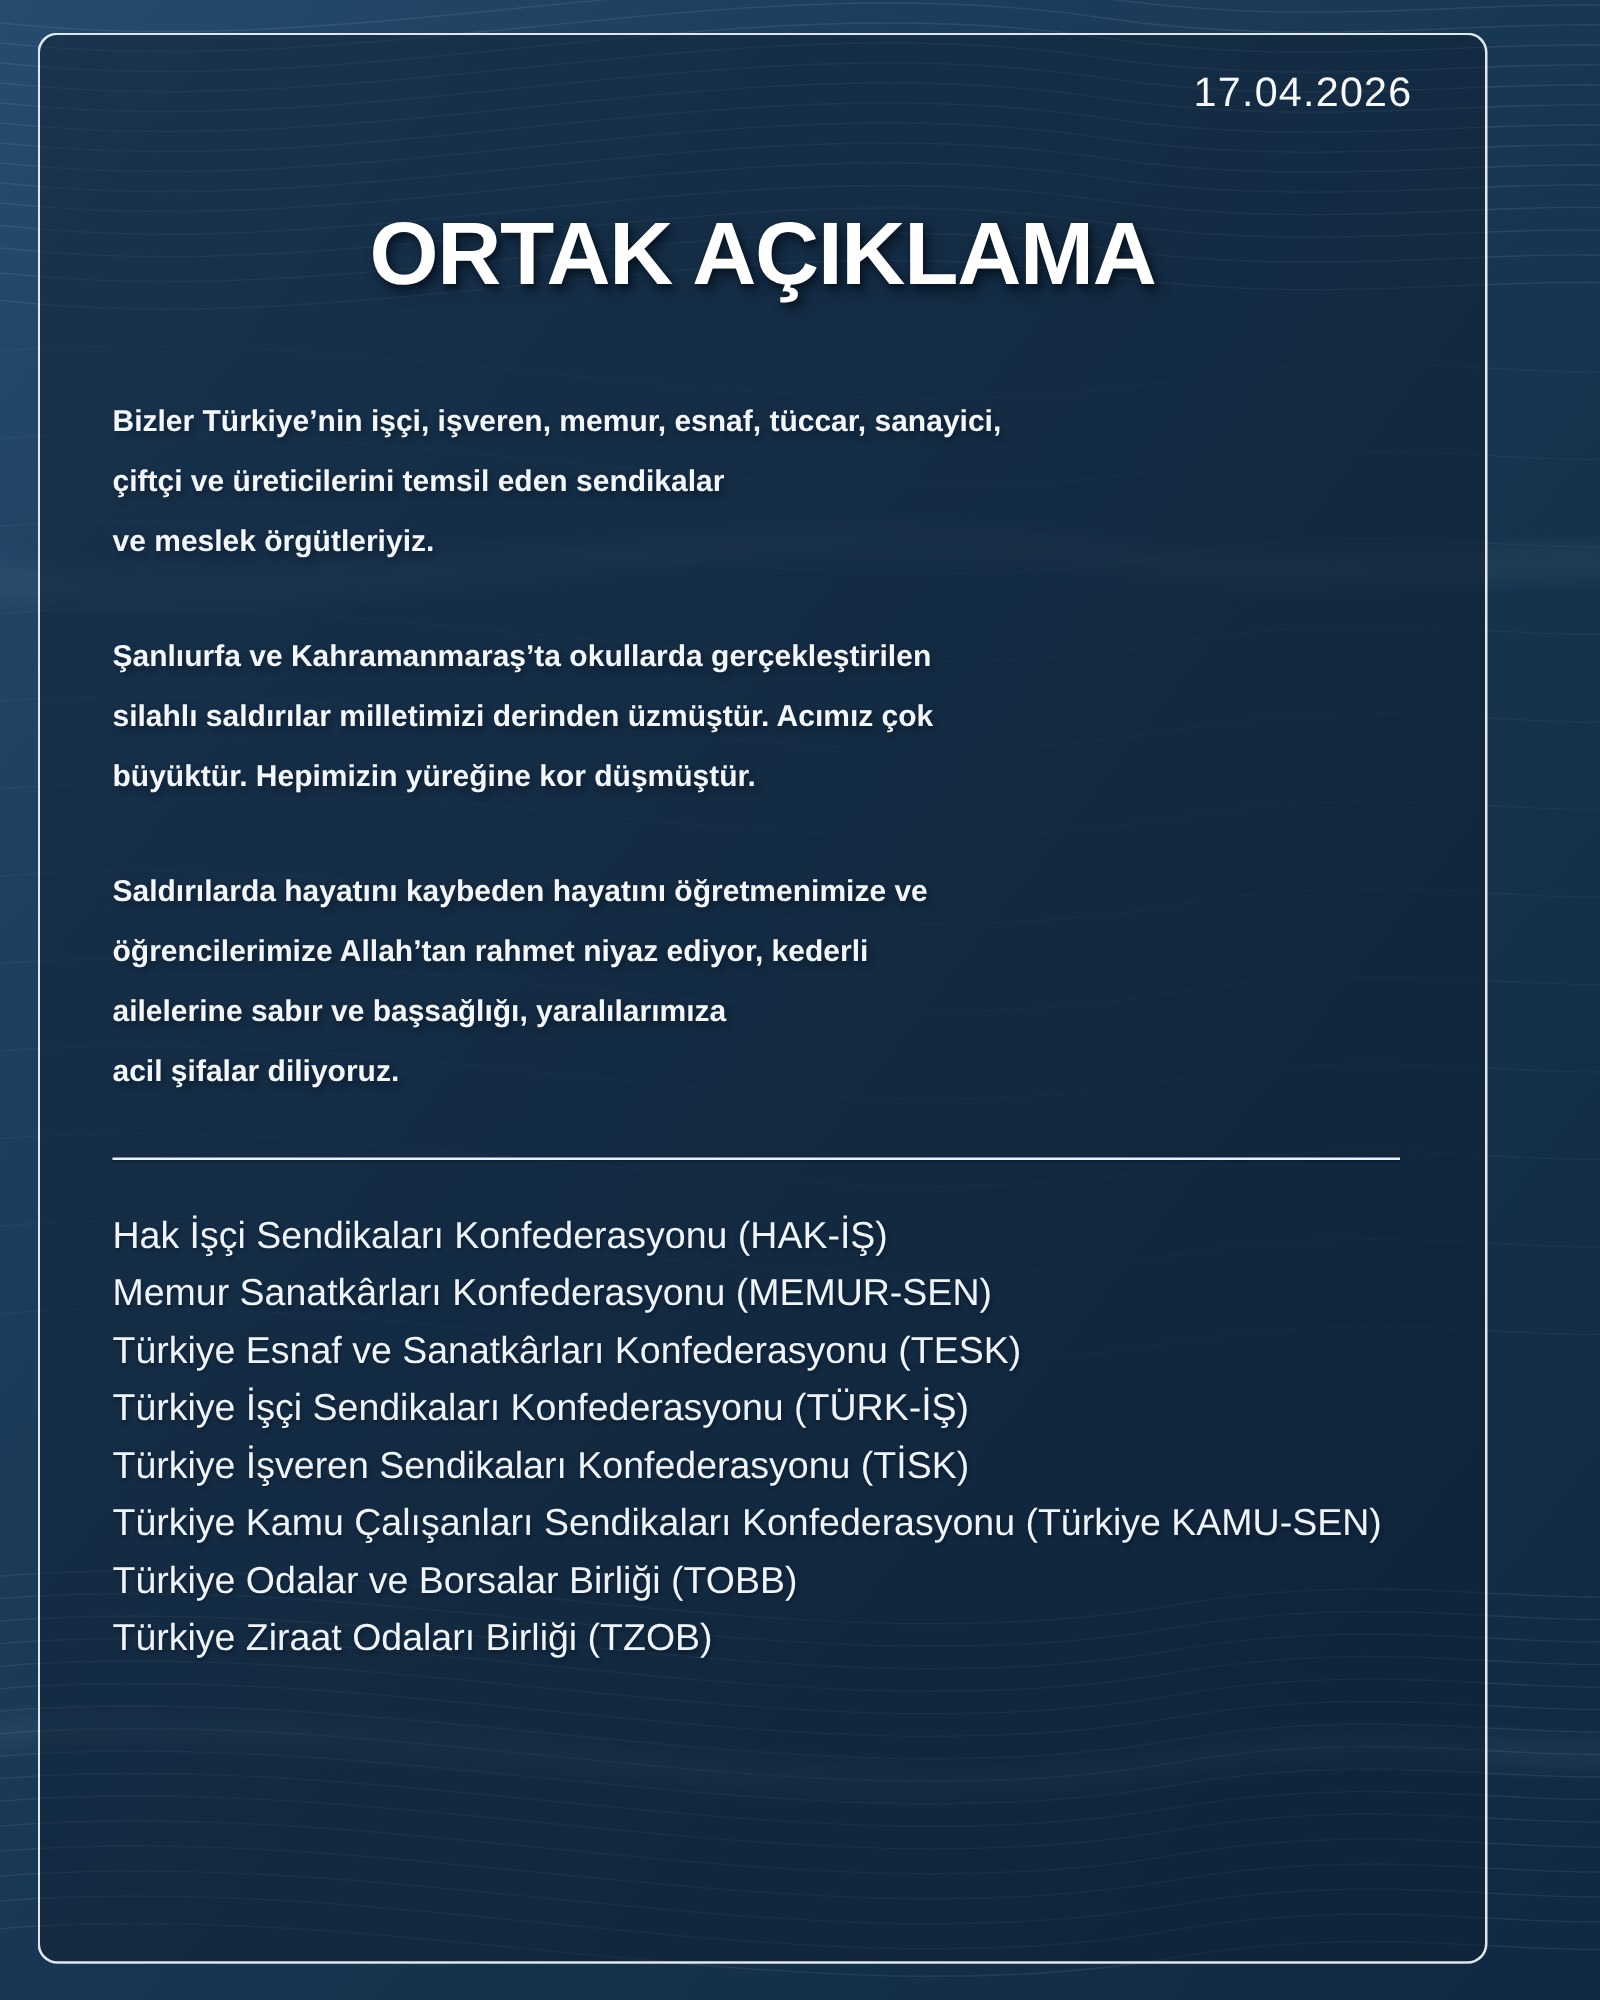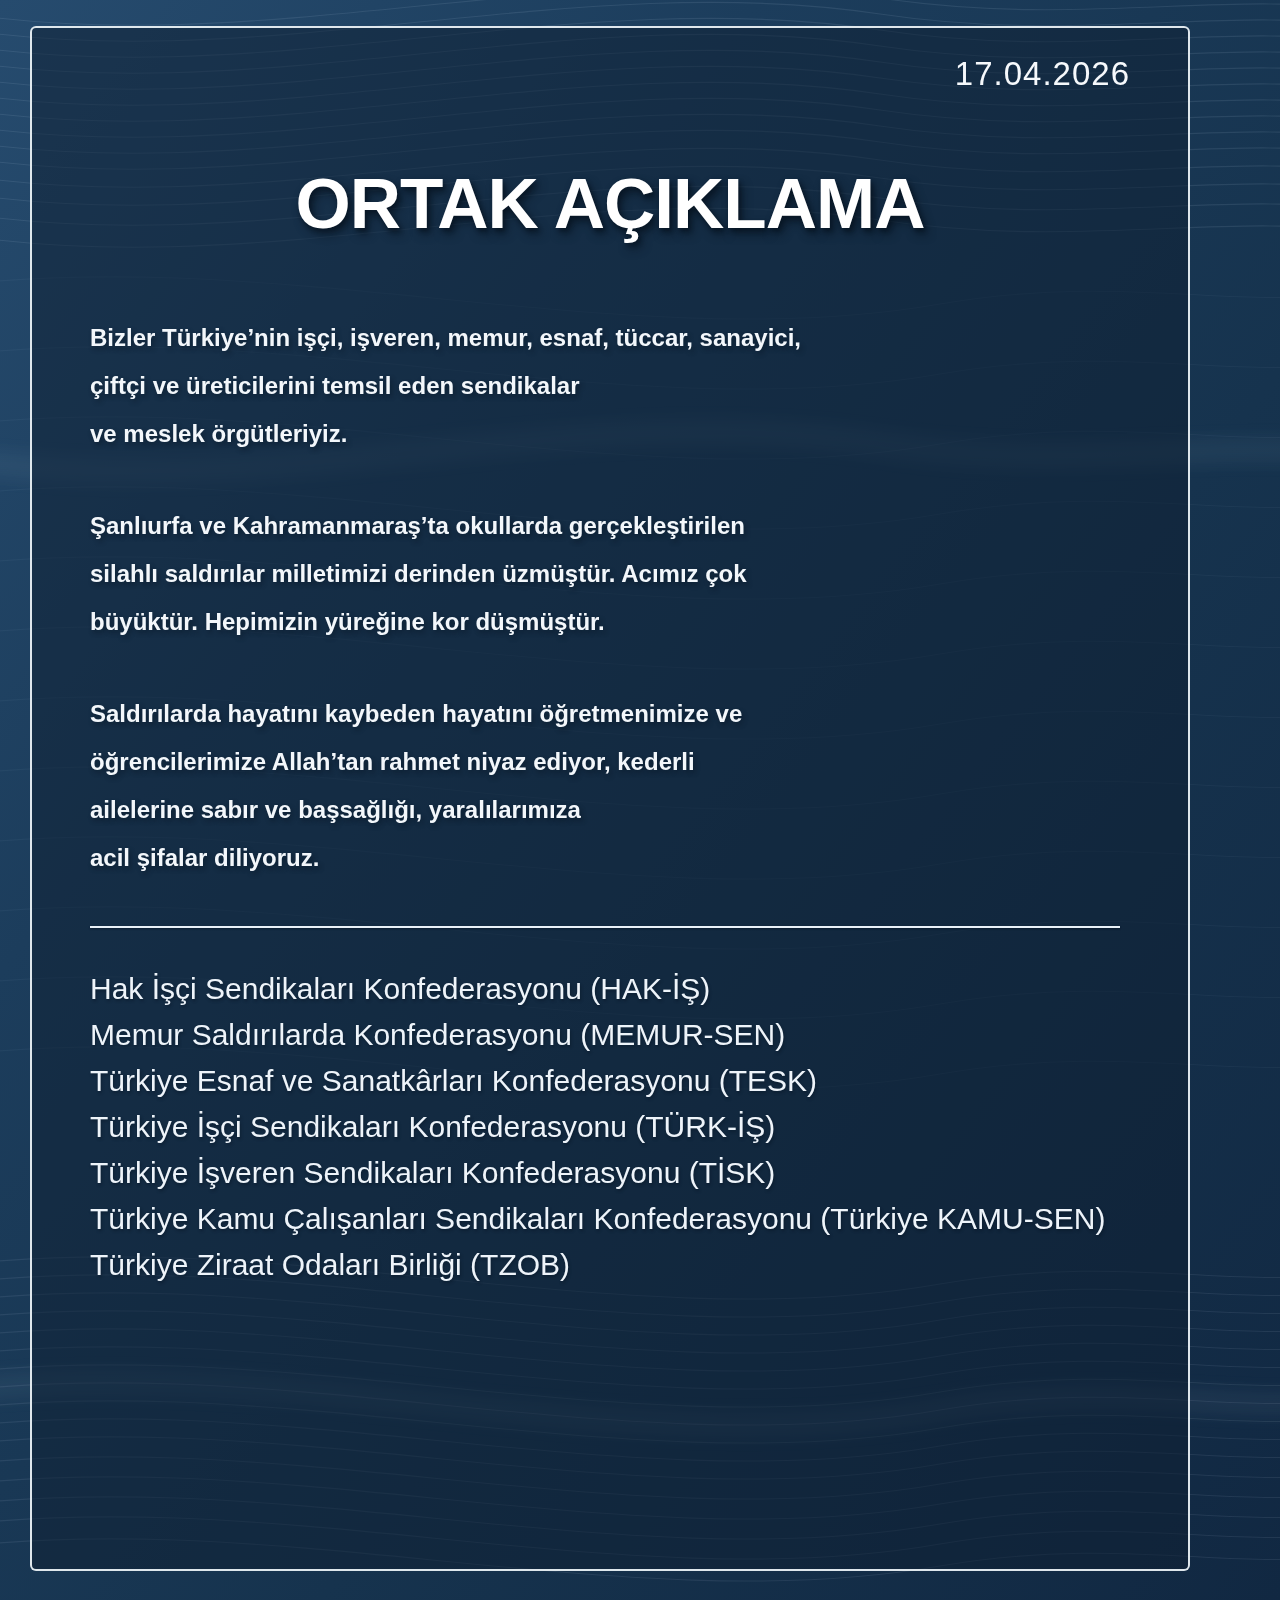--- a/index.html
+++ b/index.html
@@ -22,21 +22,21 @@
     pointer-events: none;
   }
   .panel {
     position: absolute;
     left: 30px;
     top: 26px;
     width: 1160px;
     height: 1545px;
     box-sizing: border-box;
     border: 2.5px solid rgba(241, 247, 252, 0.92);
-    border-radius: 6px;
+    border-radius: 16px;
     background: rgba(13, 30, 48, 0.5);
     z-index: 1;
   }
   .content {
     position: absolute;
     inset: 0;
     box-sizing: border-box;
     padding: 26px 58px 0 58px;
   }
   .date {
@@ -172,22 +172,23 @@
       <p class="para">Saldırılarda hayatını kaybeden hayatını öğretmenimize ve
 öğrencilerimize Allah’tan rahmet niyaz ediyor, kederli
 ailelerine sabır ve başsağlığı, yaralılarımıza
 acil şifalar diliyoruz.</p>
     </div>
 
     <div class="divider"></div>
 
     <div class="signatories">
       <div class="signatory">Hak İşçi Sendikaları Konfederasyonu (HAK-İŞ)</div>
-      <div class="signatory">Memur Saldırılarda Konfederasyonu (MEMUR-SEN)</div>
+      <div class="signatory">Memur Sanatkârları Konfederasyonu (MEMUR-SEN)</div>
       <div class="signatory">Türkiye Esnaf ve Sanatkârları Konfederasyonu (TESK)</div>
       <div class="signatory">Türkiye İşçi Sendikaları Konfederasyonu (TÜRK-İŞ)</div>
       <div class="signatory">Türkiye İşveren Sendikaları Konfederasyonu (TİSK)</div>
       <div class="signatory">Türkiye Kamu Çalışanları Sendikaları Konfederasyonu (Türkiye KAMU-SEN)</div>
+      <div class="signatory">Türkiye Odalar ve Borsalar Birliği (TOBB)</div>
       <div class="signatory">Türkiye Ziraat Odaları Birliği (TZOB)</div>
     </div>
 
   </div>
 </div>
 
 </body></html>

